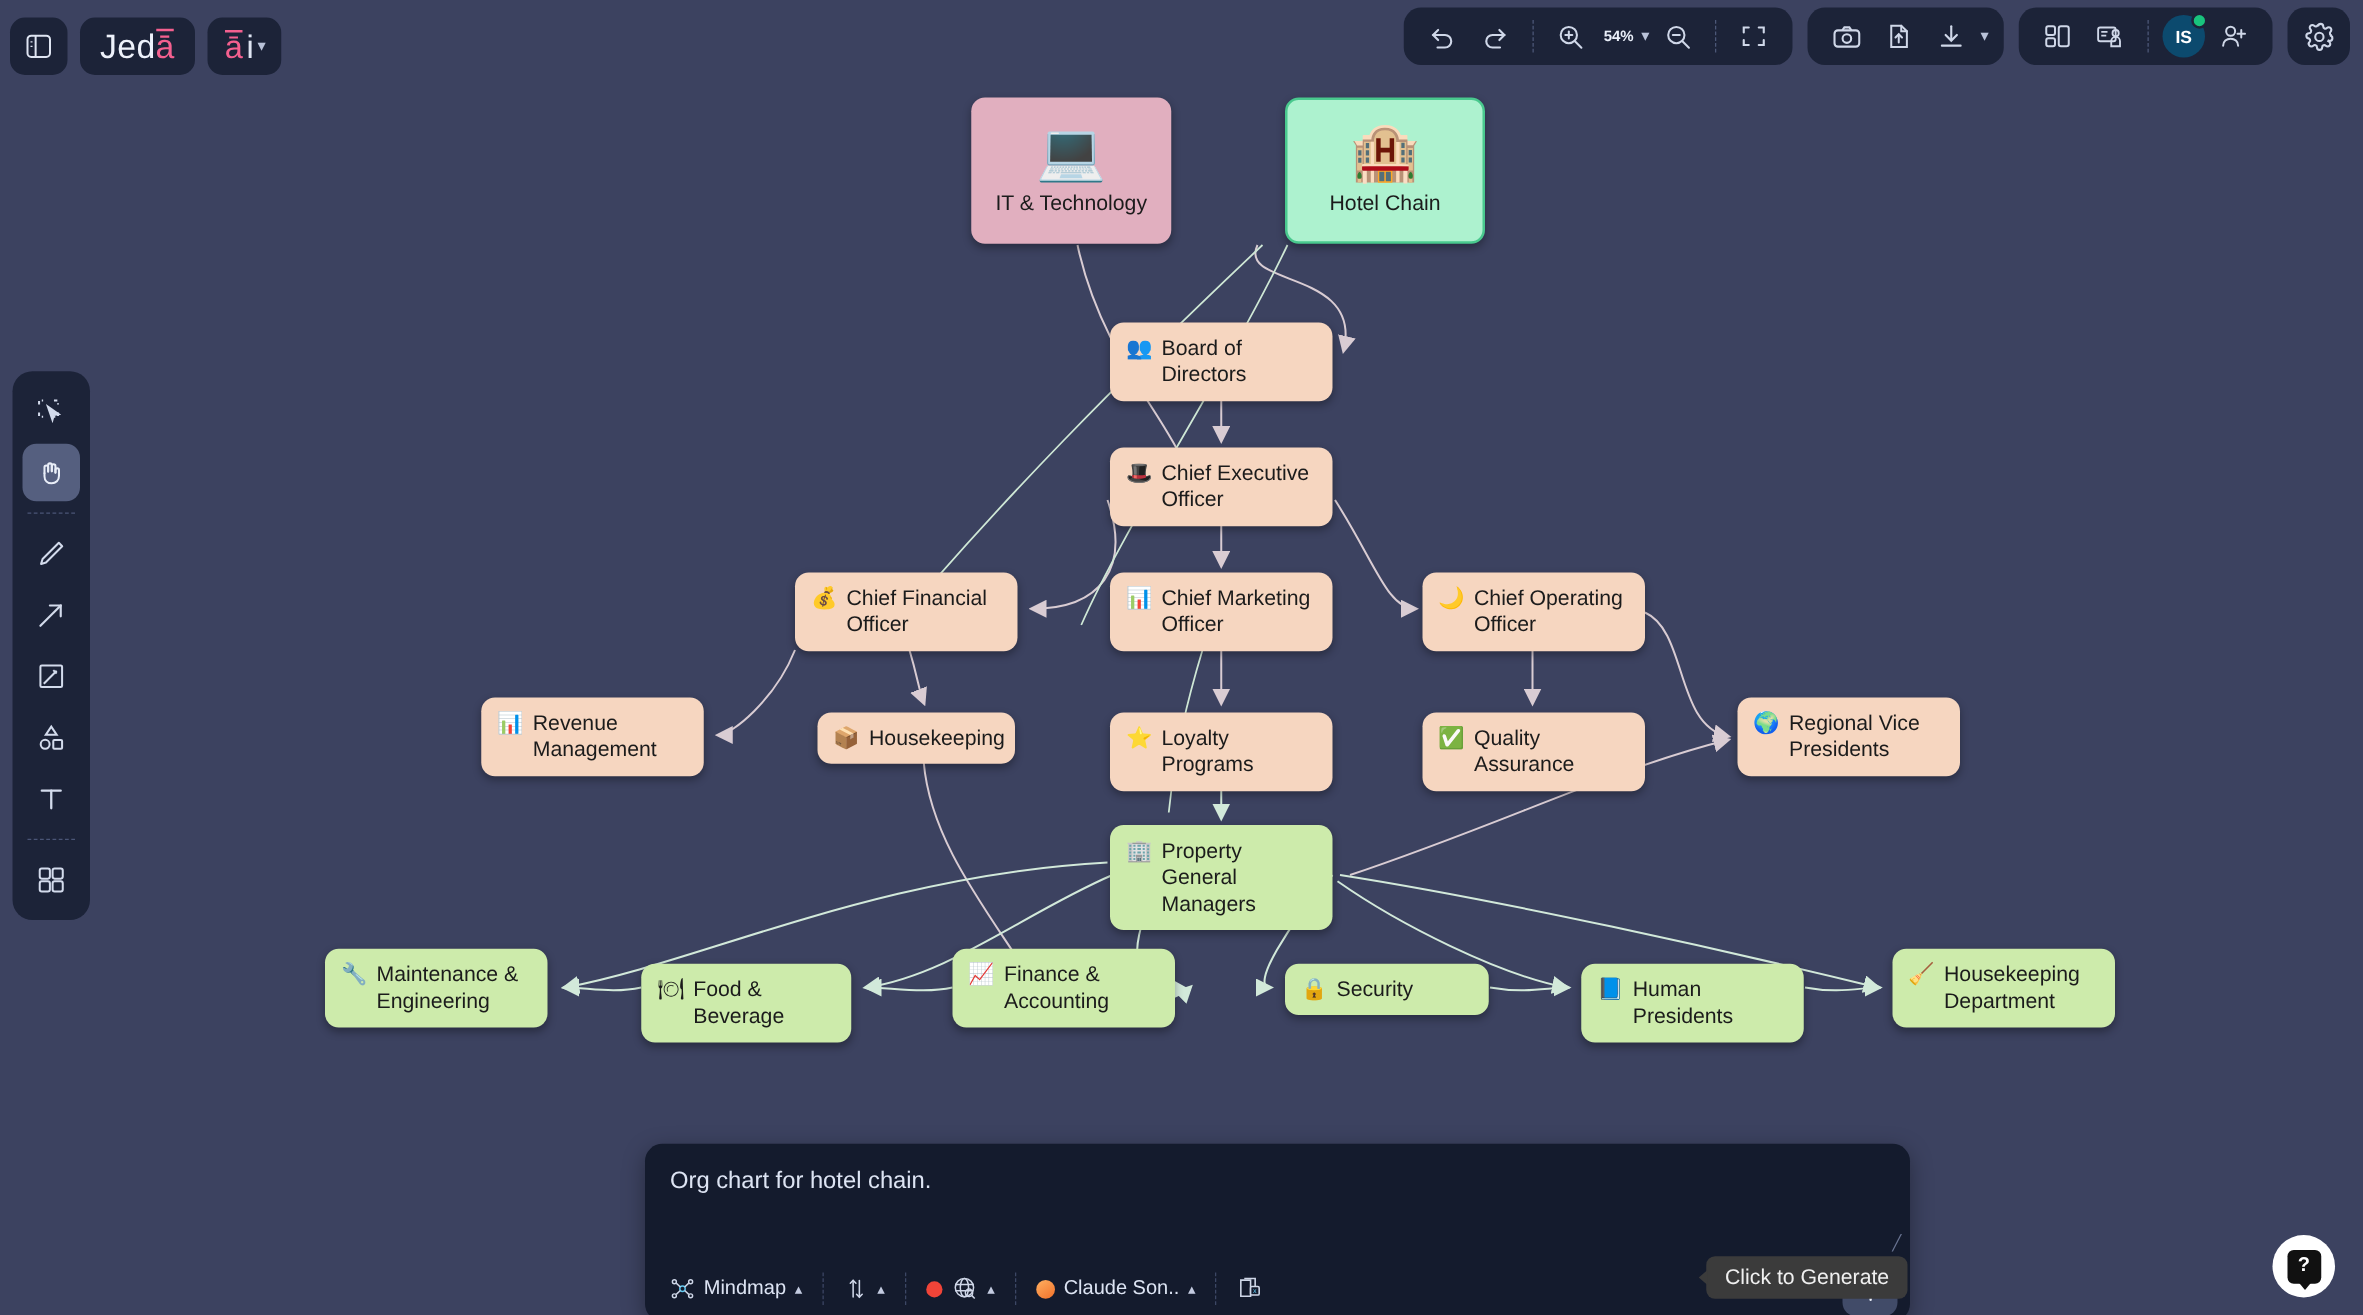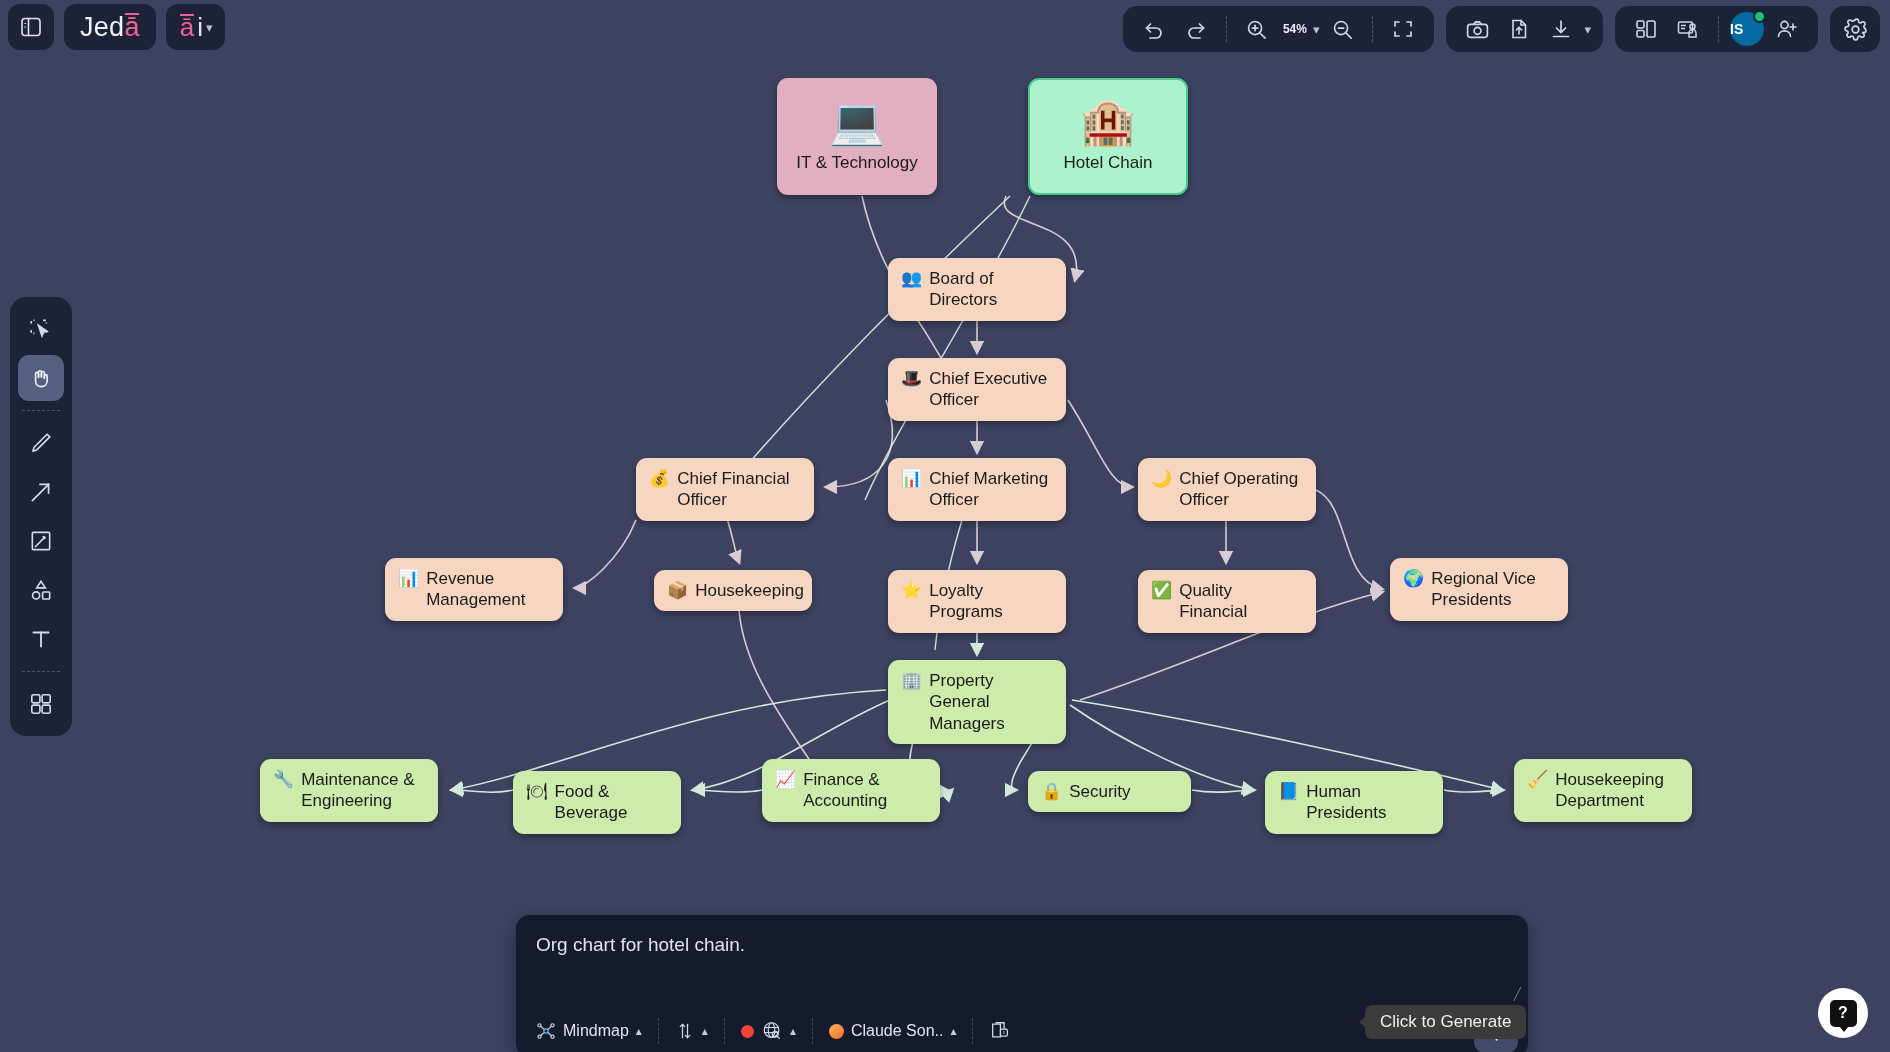--- a/index.html
+++ b/index.html
@@ -8,21 +8,21 @@
     width: 1890px; height: 1052px;
     background: #3c4260;
     font-family: "Liberation Sans", "DejaVu Sans", sans-serif;
     overflow: hidden;
   }
   #app { position: relative; width: 1890px; height: 1052px; background: #3c4260; }
 
   
   .topbar { position: absolute; top: 0; left: 0; width: 1890px; height: 58px; z-index: 40; }
 
-  .tb-left { position: absolute; left: 8px; top: 4px; display: flex; align-items: center; gap: 10px; }
+  .tb-left { position: absolute; left: 8px; top: 14px; display: flex; align-items: center; gap: 10px; }
   .pill {
     background: #1c2338; border-radius: 12px; display: flex; align-items: center;
     justify-content: center; height: 46px; color: #e8ecf6;
   }
   .panel-toggle { width: 46px; }
   .brand-pill { padding: 0 16px; font-size: 27px; letter-spacing: .3px; }
   .brand-jed { color: #eef2fb; font-weight: 400; }
   .brand-a { color: #f4608f; font-weight: 400; position: relative; }
   .brand-a::after {
     content: ""; position: absolute; left: 1px; right: 1px; top: 1px; height: 2px; background: #f4608f;
@@ -39,22 +39,22 @@
     padding: 0 12px; gap: 4px;
   }
   .ticon {
     width: 38px; height: 38px; display: flex; align-items: center; justify-content: center;
     border-radius: 9px; color: #cfd7e8; cursor: pointer;
   }
   .divider-v { width: 0; height: 26px; border-left: 1px dashed #4c5878; margin: 0 7px; }
   .zoomval { color: #e9eef8; font-size: 12px; font-weight: 700; padding: 0 3px; }
   .zoomwrap { display: flex; align-items: center; gap: 3px; cursor: pointer; }
   .avatar {
-    width: 34px; height: 34px; border-radius: 50%; background: #0369a1; color: #fff;
-    display: flex; align-items: center; justify-content: flex-start; font-size: 14px; font-weight: 700;
+    width: 34px; height: 34px; border-radius: 50%; background: #0c4a6e; color: #fff;
+    display: flex; align-items: center; justify-content: center; font-size: 14px; font-weight: 700;
     position: relative;
   }
   .avatar .dot {
     position: absolute; right: -2px; top: -2px; width: 13px; height: 13px; border-radius: 50%;
     background: #19c37d; border: 2px solid #1c2338;
   }
 
   
   .lefttools {
     position: absolute; left: 10px; top: 297px; width: 62px; background: #1c2338;
@@ -257,21 +257,21 @@
         <div class="node n-peach" style="left: 654px; top: 570px; width: 158px; min-height: 38px;">
           <span class="emoji">📦</span>
           <span class="lbl">Housekeeping</span>
         </div>
         <div class="node n-peach" style="left: 888px; top: 570px; width: 178px; min-height: 38px;">
           <span class="emoji">⭐</span>
           <span class="lbl">Loyalty Programs</span>
         </div>
         <div class="node n-peach" style="left: 1138px; top: 570px; width: 178px; min-height: 38px;">
           <span class="emoji">✅</span>
-          <span class="lbl">Quality Financial</span>
+          <span class="lbl">Quality Assurance</span>
         </div>
         <div class="node n-peach" style="left: 1390px; top: 558px; width: 178px; min-height: 58px;">
           <span class="emoji">🌍</span>
           <span class="lbl">Regional Vice
 Presidents</span>
         </div>
         <div class="node n-green" style="left: 888px; top: 660px; width: 178px; min-height: 58px;">
           <span class="emoji">🏢</span>
           <span class="lbl">Property General
 Managers</span>

